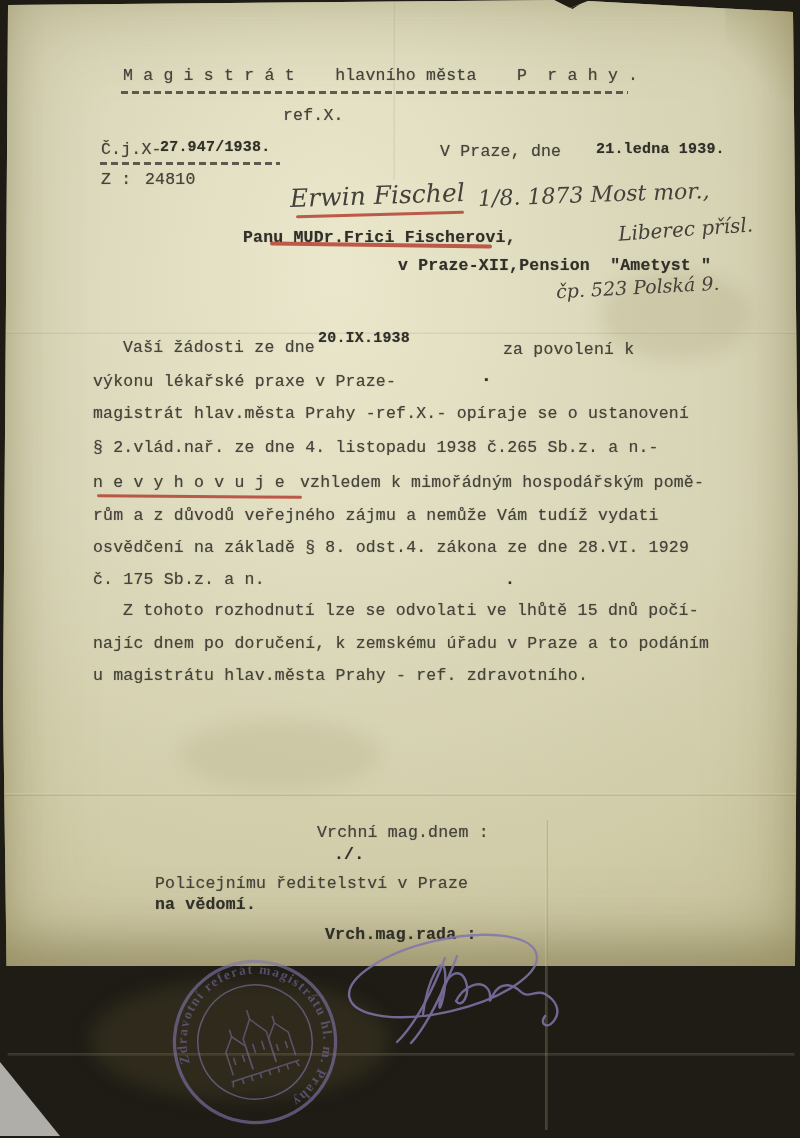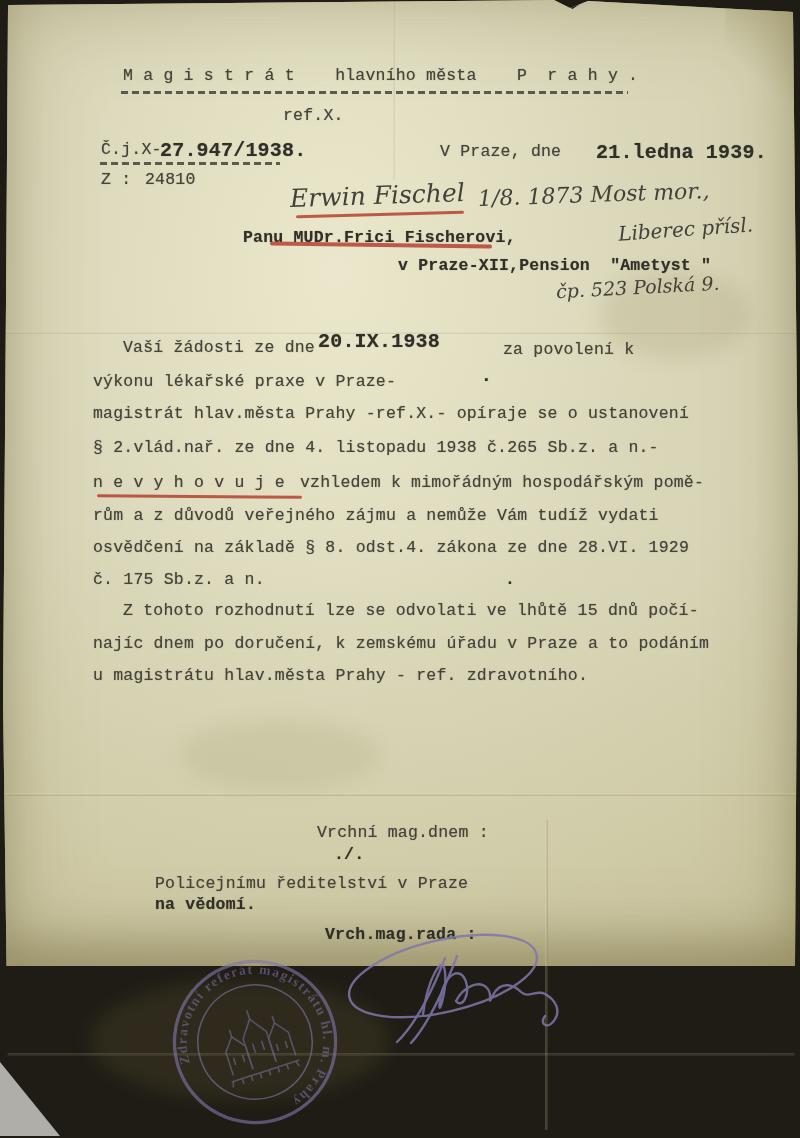--- a/index.html
+++ b/index.html
@@ -16,21 +16,21 @@
   .fold-tr{position:absolute;right:0;top:0;width:75px;height:100px;background:linear-gradient(225deg,rgba(146,136,88,.45),rgba(146,136,88,0) 70%);}
   .notch-top{position:absolute;left:556px;top:0;width:30px;height:9px;background:#221f17;clip-path:polygon(0 0,100% 0,55% 100%);}
   .crease{position:absolute;pointer-events:none;}
   .crease.h{left:0;width:800px;height:3px;background:linear-gradient(180deg,rgba(255,255,240,.25),rgba(118,108,62,.32));filter:blur(.6px);}
   .crease.v{width:3px;background:linear-gradient(90deg,rgba(255,255,240,.2),rgba(118,108,62,.28));filter:blur(.7px);}
   .stain{position:absolute;border-radius:50%;filter:blur(9px);pointer-events:none;}
 
   .t{position:absolute;font-family:"Liberation Mono","DejaVu Sans Mono",monospace;font-size:16.5px;
      color:#45433a;white-space:pre;letter-spacing:.2px;text-shadow:0 0 1px rgba(64,62,50,.55);}
   .b{font-weight:bold;color:#302f28;}
-  .big{font-size:20px;}
+  .big{font-size:15px;}
   .hw{position:absolute;font-family:"DejaVu Serif","Liberation Serif",serif;font-style:italic;
       color:#44403a;white-space:pre;}
   .dash-line{position:absolute;height:3px;background:repeating-linear-gradient(90deg,#45433a 0px,#45433a 7px,transparent 7px,transparent 11px);opacity:.85;}
   .redmark{position:absolute;background:#b23b2c;opacity:.82;border-radius:2px;}
   svg{position:absolute;overflow:visible;}
 </style>
 </head>
 <body>
 
 <div class="stage">

